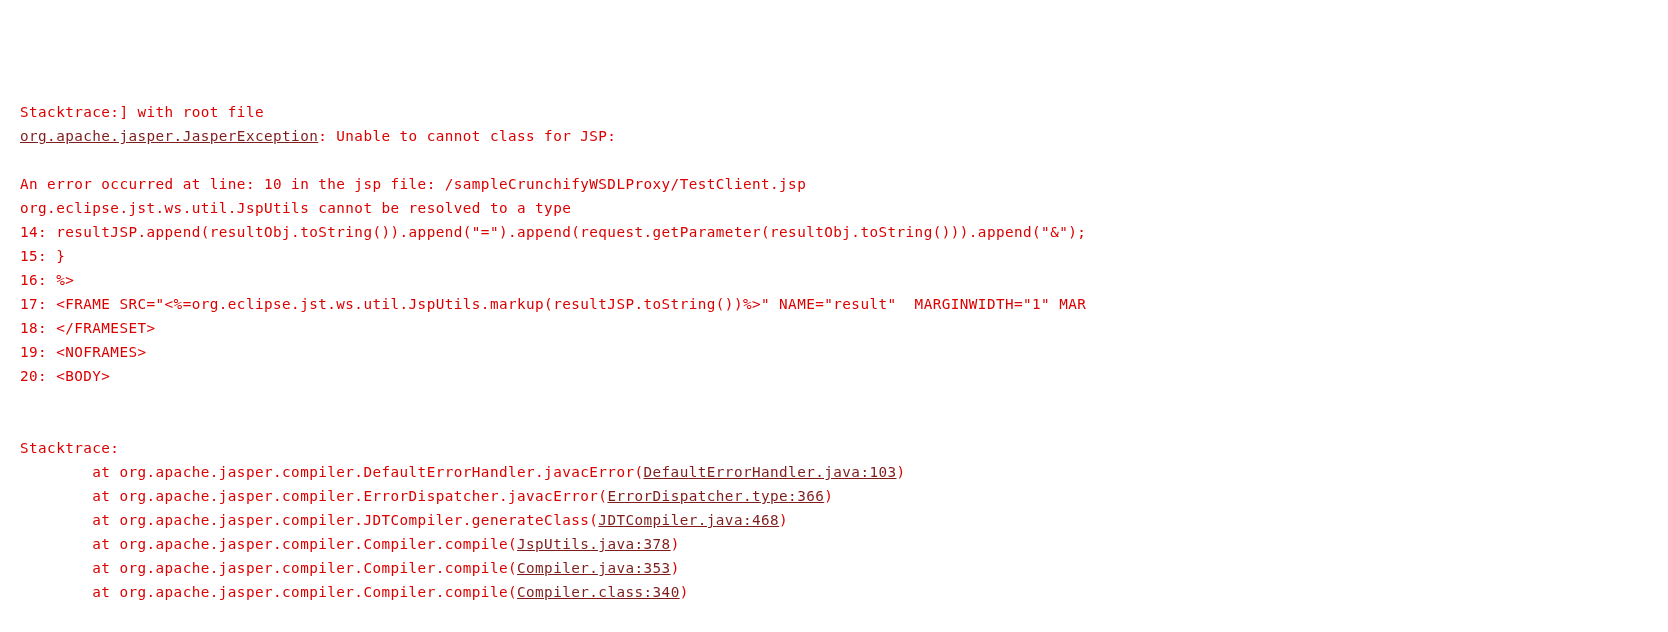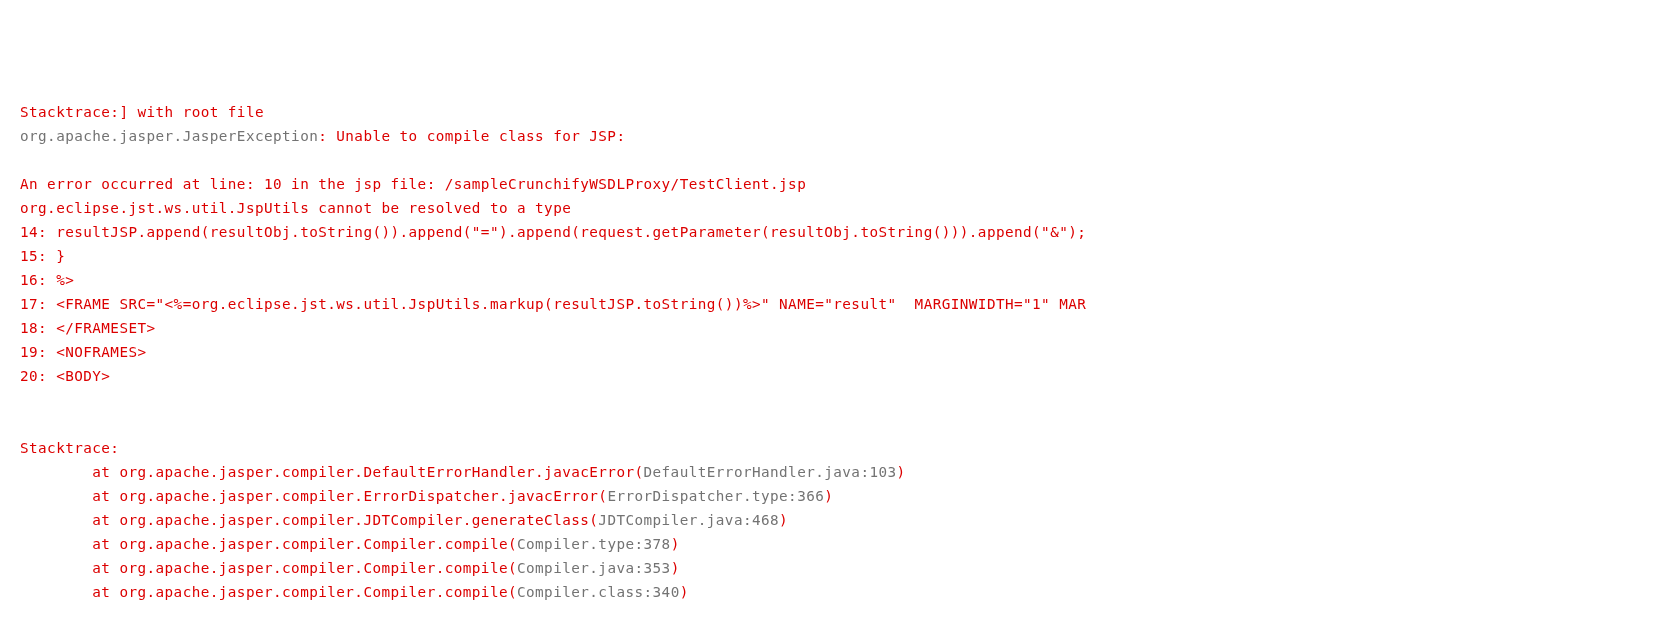--- a/index.html
+++ b/index.html
@@ -8,47 +8,48 @@
       line-height: 1.68;
       color: #dc0000;
       background: #ffffff;
       margin: 0;
       padding: 4px 20px;
       white-space: pre;
       overflow: hidden;
       letter-spacing: 0.03em;
     }
     .link {
-      color: #737373;
+      color: #7f1d1d;
+      text-decoration: underline;
       cursor: pointer;
     }
     .trace-line {
       white-space: pre;
       text-align: center;
     }
   </style>
 </head>
 <body>
 
 
 
 <span>Stacktrace:] with root file</span>
-<span class="link">org.apache.jasper.JasperException</span><span>: Unable to compile class for JSP:</span>
+<span class="link">org.apache.jasper.JasperException</span><span>: Unable to cannot class for JSP:</span>
 <span></span>
 <span>An error occurred at line: 10 in the jsp file: /sampleCrunchifyWSDLProxy/TestClient.jsp</span>
 <span>org.eclipse.jst.ws.util.JspUtils cannot be resolved to a type</span>
 <span>14: resultJSP.append(resultObj.toString()).append("=").append(request.getParameter(resultObj.toString())).append("&amp;");</span>
 <span>15: }</span>
 <span>16: %&gt;</span>
 <span>17: &lt;FRAME SRC="&lt;%=org.eclipse.jst.ws.util.JspUtils.markup(resultJSP.toString())%&gt;" NAME="result"  MARGINWIDTH="1" MAR</span>
 <span>18: &lt;/FRAMESET&gt;</span>
 <span>19: &lt;NOFRAMES&gt;</span>
 <span>20: &lt;BODY&gt;</span>
 
 
 <span>Stacktrace:</span>
 <span class="trace-line"><span>        at org.apache.jasper.compiler.DefaultErrorHandler.javacError(</span><span class="link">DefaultErrorHandler.java:103</span><span>)</span></span>
 <span class="trace-line"><span>        at org.apache.jasper.compiler.ErrorDispatcher.javacError(</span><span class="link">ErrorDispatcher.type:366</span><span>)</span></span>
 <span class="trace-line"><span>        at org.apache.jasper.compiler.JDTCompiler.generateClass(</span><span class="link">JDTCompiler.java:468</span><span>)</span></span>
-<span class="trace-line"><span>        at org.apache.jasper.compiler.Compiler.compile(</span><span class="link">Compiler.type:378</span><span>)</span></span>
+<span class="trace-line"><span>        at org.apache.jasper.compiler.Compiler.compile(</span><span class="link">JspUtils.java:378</span><span>)</span></span>
 <span class="trace-line"><span>        at org.apache.jasper.compiler.Compiler.compile(</span><span class="link">Compiler.java:353</span><span>)</span></span>
 <span class="trace-line"><span>        at org.apache.jasper.compiler.Compiler.compile(</span><span class="link">Compiler.class:340</span><span>)</span></span>
 
 
 </body></html>

